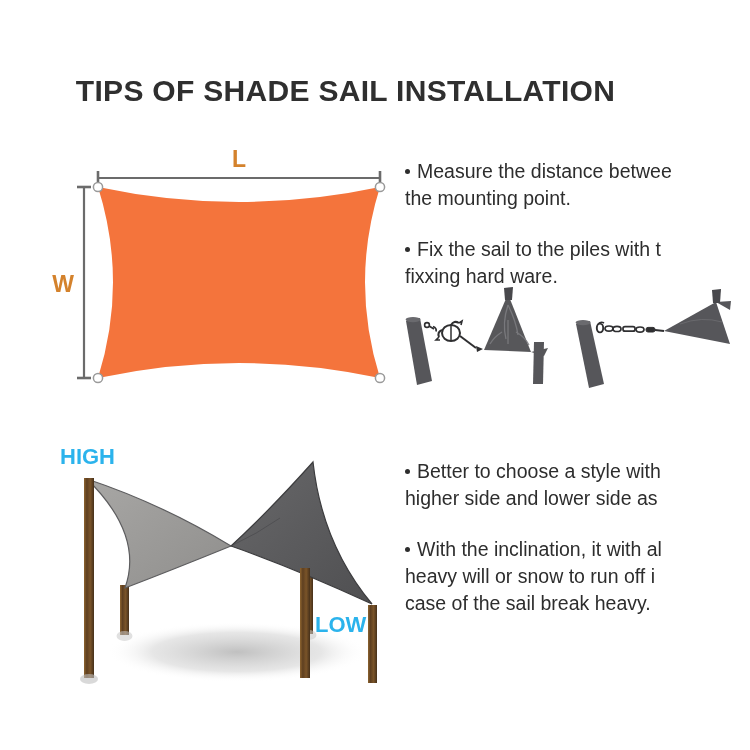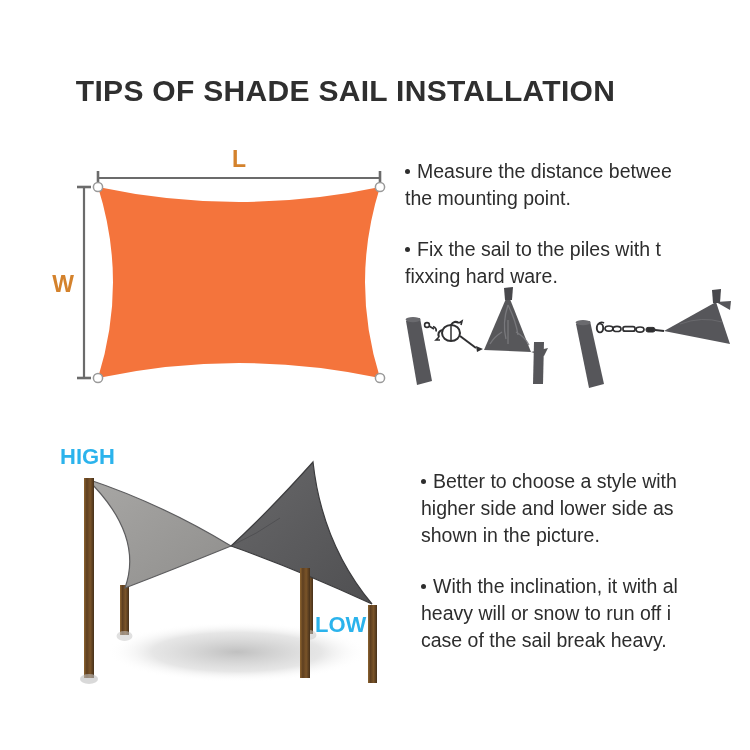--- a/index.html
+++ b/index.html
@@ -40,21 +40,21 @@
     position: absolute;
     left: 405px;
     width: 330px;
     color: #2d2d2d;
     font-size: 19.5px;
     line-height: 27px;
     font-weight: 400;
     overflow: hidden;
   }
   #text-top    { top: 158px; height: 150px; }
-  #text-bottom { top: 468px; height: 200px; margin-left: 16px; }
+  #text-bottom { top: 458px; height: 200px; }
   .para { white-space: nowrap; }
   .para + .para { margin-top: 24px; }
   .para .ln { display: block; white-space: nowrap; }
   .bullet-dot {
     display: inline-block;
     width: 5px; height: 5px;
     border-radius: 50%;
     background: #2d2d2d;
     vertical-align: middle;
     margin-right: 7px;
@@ -264,21 +264,20 @@
       <text id="lbl-high" x="28" y="24" font-family="Liberation Sans, sans-serif" font-size="22" font-weight="700" fill="#2bb3ec">HIGH</text>
 
       <text id="lbl-low" x="283" y="192" font-family="Liberation Sans, sans-serif" font-size="22" font-weight="700" fill="#2bb3ec">LOW</text>
     </svg>
   </div>
 
   <div class="text-col" id="text-bottom">
     <div class="para">
       <span class="ln"><span class="bullet-dot"></span><span>Better to choose a style with</span></span>
       <span class="ln">higher side and lower side as</span>
-      <span class="ln">shown in the picture.</span>
     </div>
     <div class="para">
       <span class="ln"><span class="bullet-dot"></span><span>With the inclination, it with al</span></span>
       <span class="ln">heavy will or snow to run off i</span>
       <span class="ln">case of the sail break heavy.</span>
     </div>
   </div>
 
 </div>
 

